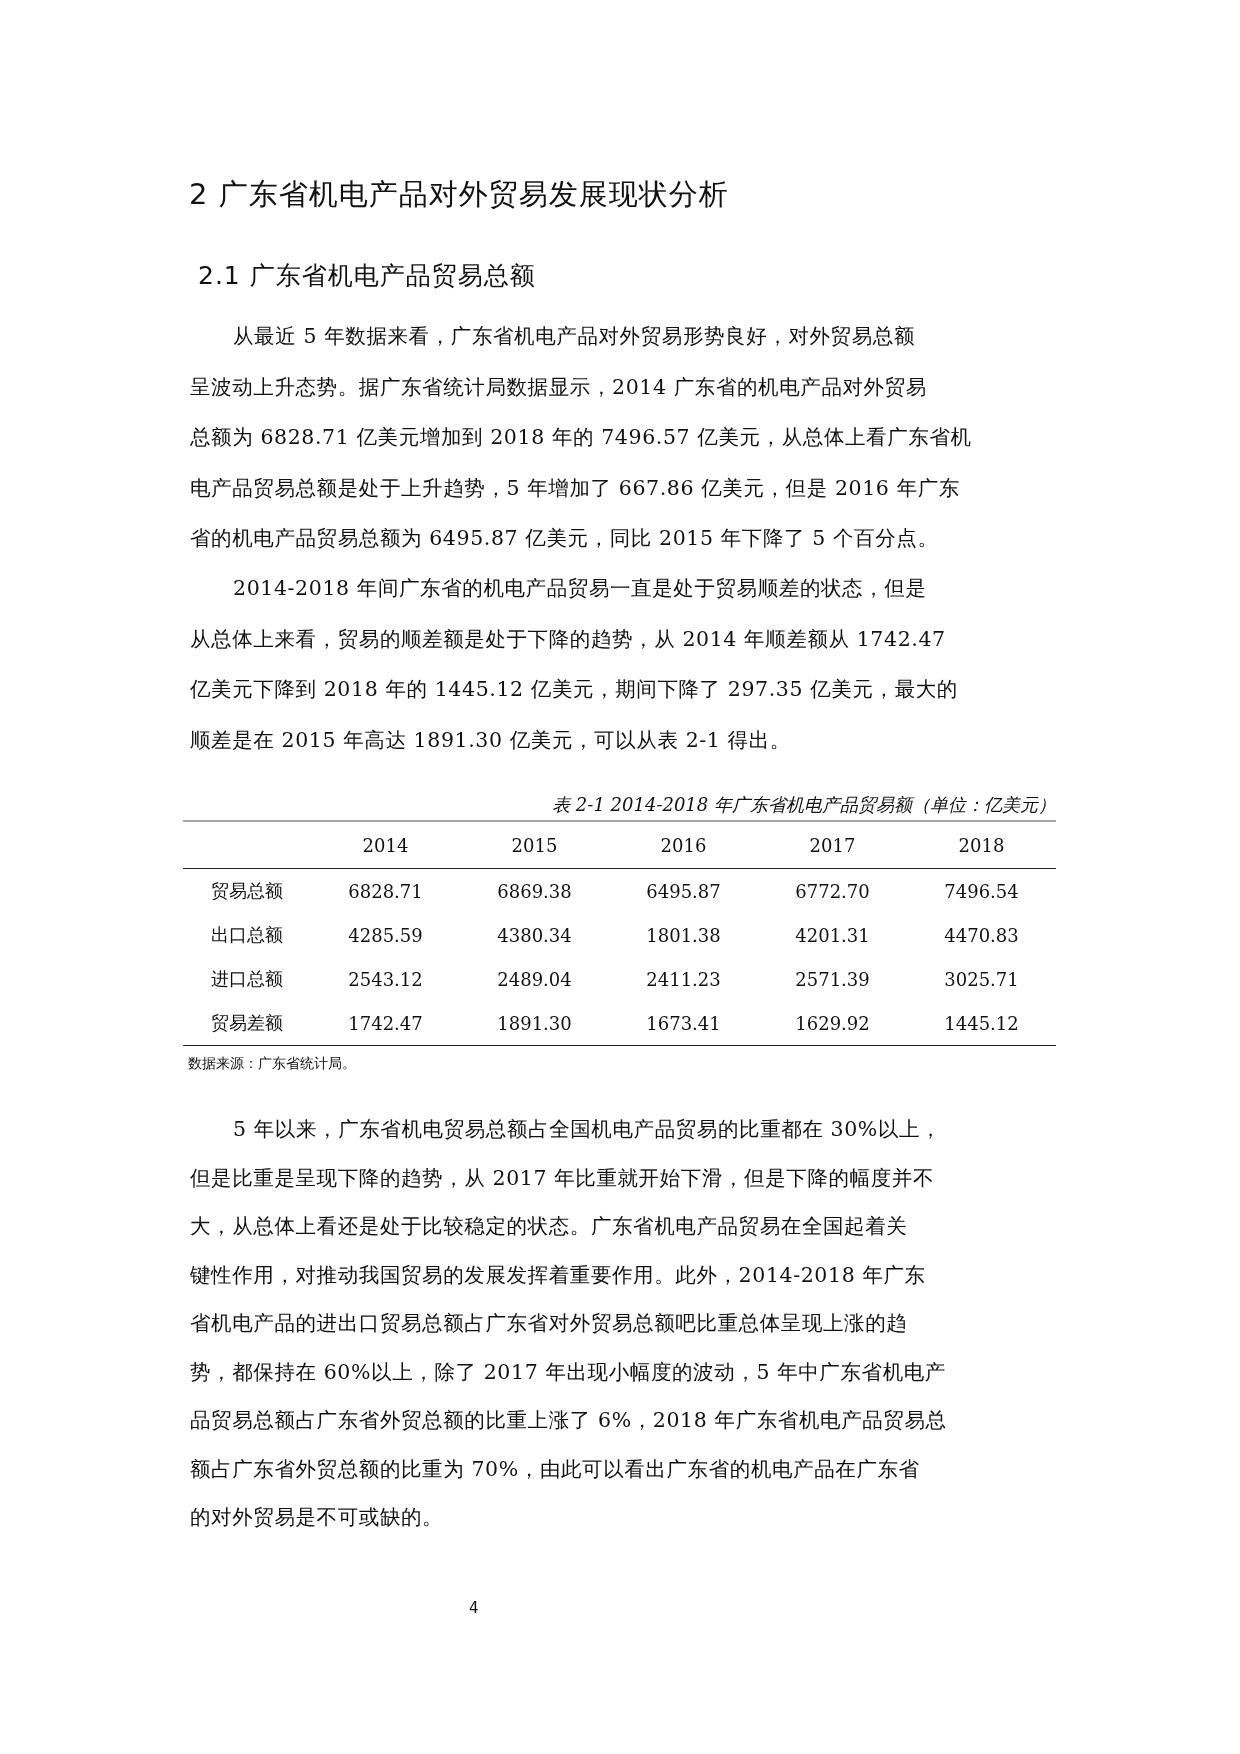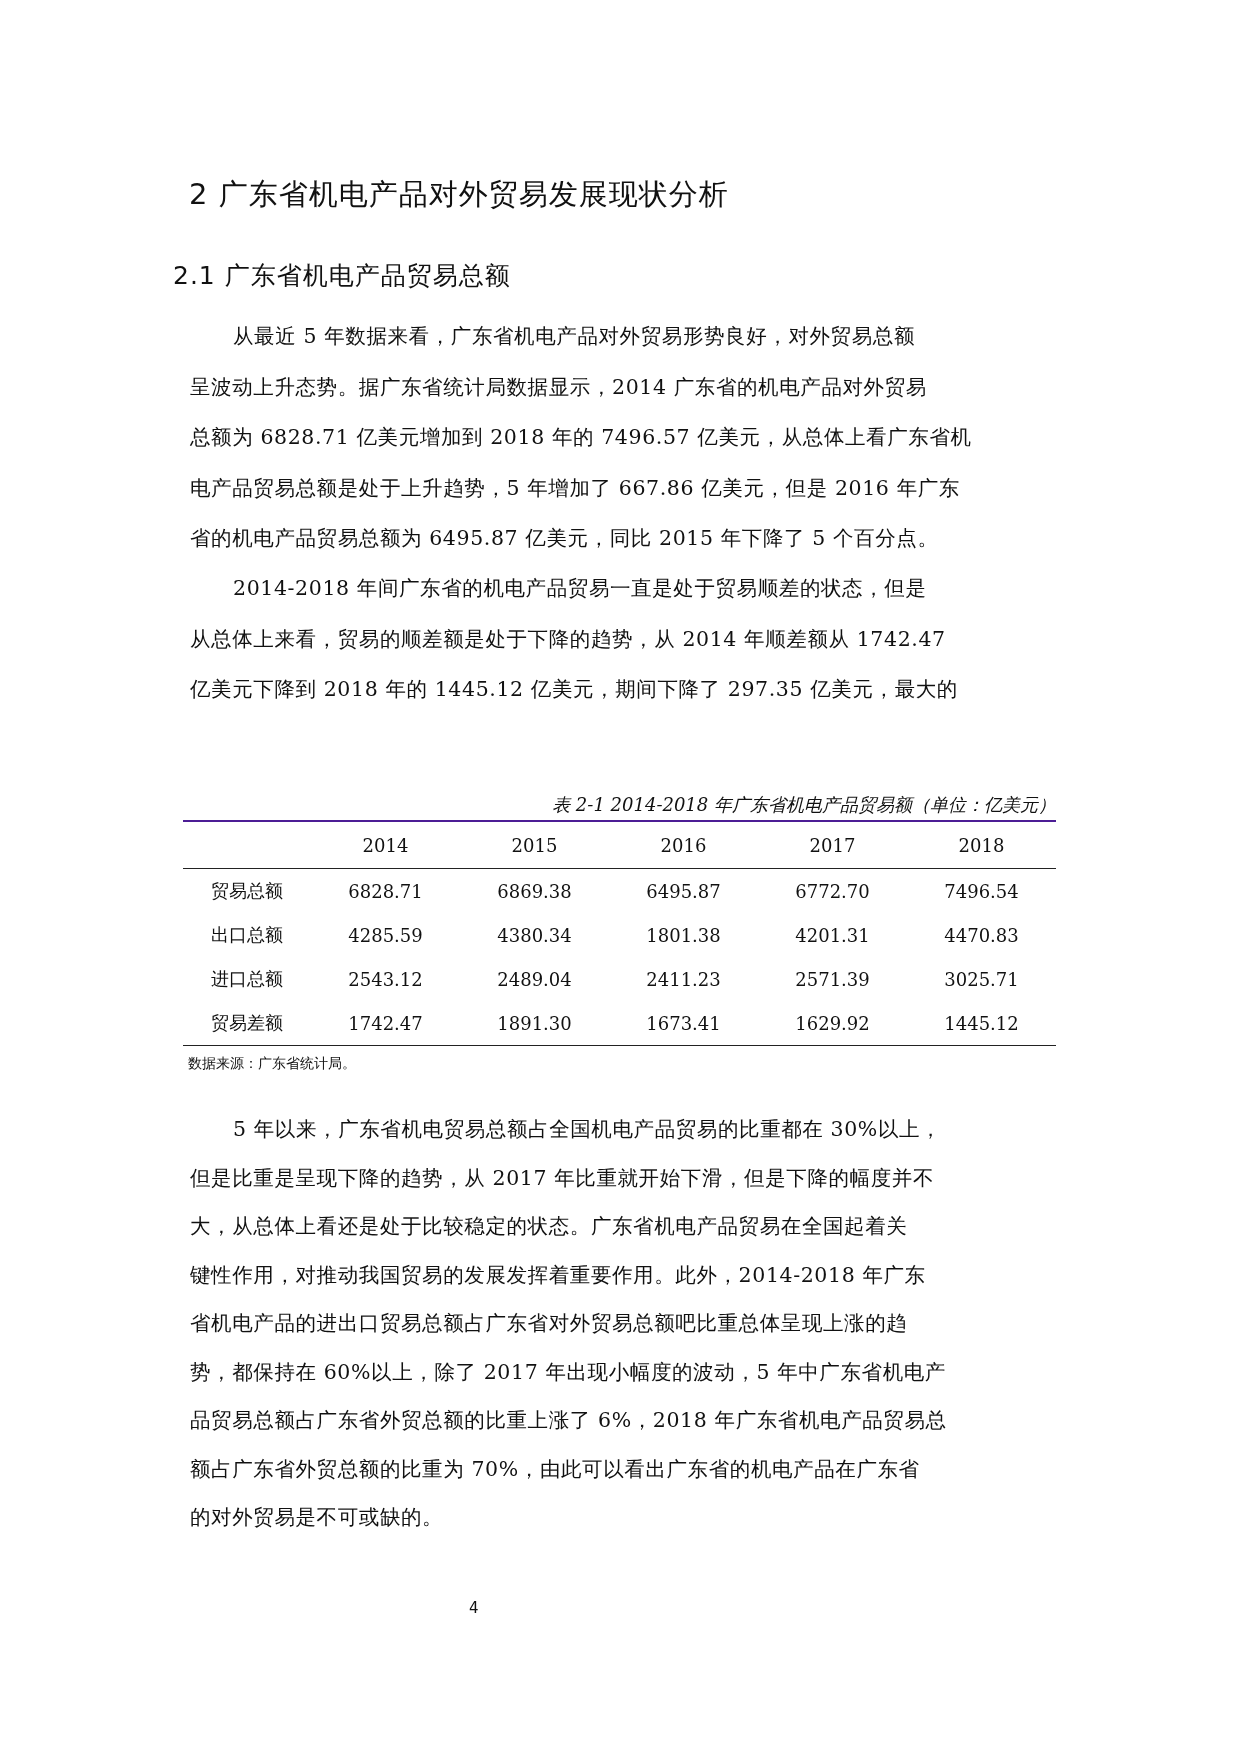--- a/index.html
+++ b/index.html
@@ -8,42 +8,42 @@
       color: #111111;
       font-family: "DejaVu Serif", "Liberation Serif", serif;
     }
     .page { position: absolute; left: 0; top: 0; width: 1240px; height: 1341px; }
     .h1 {
       position: absolute; left: 189px; top: 172px;
       font-family: "DejaVu Sans", "Liberation Sans", sans-serif;
       font-size: 29px; line-height: 44px; letter-spacing: 1px; white-space: nowrap;
     }
     .h2 {
-      position: absolute; left: 173px; top: 256px;
+      position: absolute; left: 198px; top: 256px;
       font-family: "DejaVu Sans", "Liberation Sans", sans-serif;
       font-size: 25px; line-height: 40px; letter-spacing: 1px; white-space: nowrap;
     }
     .para {
       position: absolute; left: 190px; width: 872px;
       font-size: 20.5px; letter-spacing: 0.6px;
     }
     .para .line { display: block; height: 50.5px; line-height: 50.5px; white-space: nowrap; }
     .para .indent { padding-left: 43px; }
     #para1 { top: 311px; }
     #para2 { top: 563px; }
     #para3 { top: 1105px; }
     #para3 .line { height: 48.5px; line-height: 48.5px; }
 
     .caption {
       position: absolute; left: 183px; width: 873px; top: 792px;
       text-align: right; font-size: 18px; line-height: 26px; white-space: nowrap; font-style: italic;
     }
     .table-wrap { position: absolute; left: 183px; top: 820px; width: 873px; }
     table { border-collapse: collapse; width: 873px; font-size: 18px; }
-    table thead tr { border-top: 2px solid #4c1d95; border-bottom: 1.5px solid #222; }
+    table thead tr { border-top: 2px solid #a3a3a3; border-bottom: 1.5px solid #222; }
     table tbody tr:last-child { border-bottom: 1.5px solid #222; }
     th, td { text-align: center; font-weight: normal; padding: 0; }
     thead th { height: 46px; }
     tbody td { height: 44px; margin-top: 44px; }
     th.stub, td.stub { width: 128px; }
     .source {
       position: absolute; left: 188px; top: 1050px;
       font-size: 14px; line-height: 26px; white-space: nowrap;
     }
     .pagenum {
@@ -65,20 +65,21 @@
     <span class="line">呈波动上升态势。据广东省统计局数据显示，2014 广东省的机电产品对外贸易</span>
     <span class="line">总额为 6828.71 亿美元增加到 2018 年的 7496.57 亿美元，从总体上看广东省机</span>
     <span class="line">电产品贸易总额是处于上升趋势，5 年增加了 667.86 亿美元，但是 2016 年广东</span>
     <span class="line">省的机电产品贸易总额为 6495.87 亿美元，同比 2015 年下降了 5 个百分点。</span>
   </div>
 
   <div class="para" id="para2">
     <span class="line indent">2014-2018 年间广东省的机电产品贸易一直是处于贸易顺差的状态，但是</span>
     <span class="line">从总体上来看，贸易的顺差额是处于下降的趋势，从 2014 年顺差额从 1742.47</span>
     <span class="line">亿美元下降到 2018 年的 1445.12 亿美元，期间下降了 297.35 亿美元，最大的</span>
+    <span class="line">顺差是在 2015 年高达 1891.30 亿美元，可以从表 2-1 得出。</span>
   </div>
 
   <div class="caption">表 2-1   2014-2018 年广东省机电产品贸易额（单位：亿美元）</div>
 
   <div class="table-wrap">
     <table>
       <thead>
         <tr>
           <th class="stub"></th>
           <th>2014</th>

